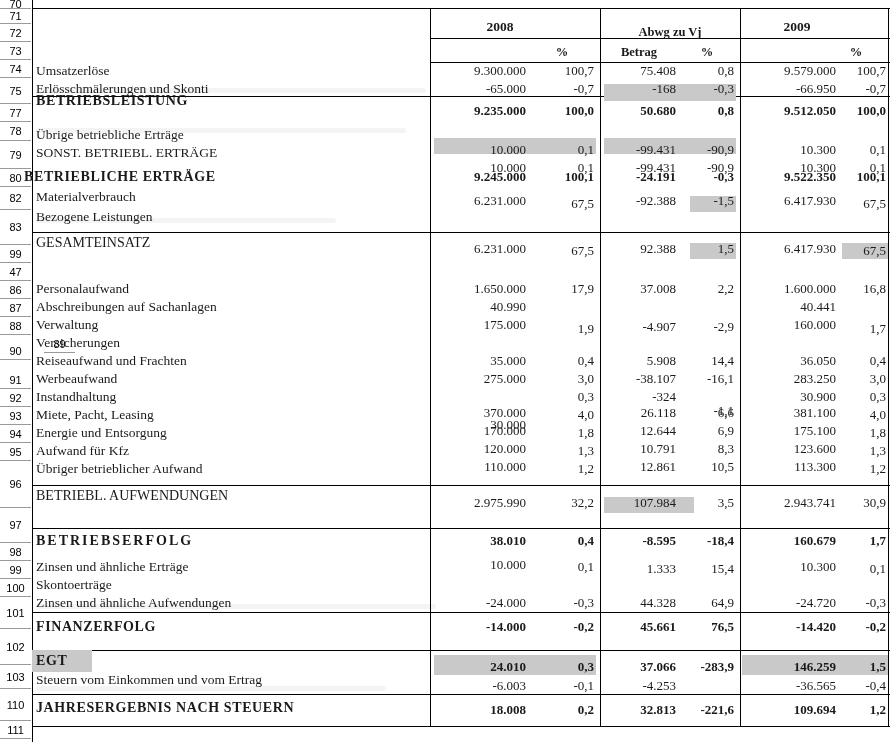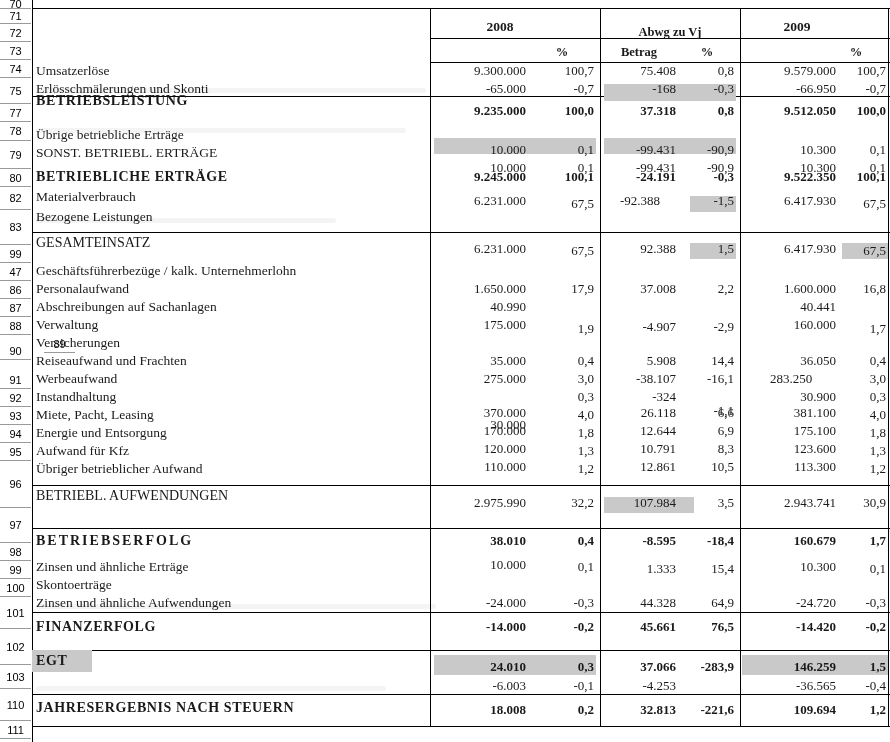--- a/index.html
+++ b/index.html
@@ -191,68 +191,67 @@
   <div class="cell num" style="left:436px; top:82px; width:90px;">-65.000</div>
   <div class="cell num" style="left:530px; top:82px; width:64px;">-0,7</div>
   <div class="cell num" style="left:606px; top:82px; width:70px;">-168</div>
   <div class="cell num" style="left:676px; top:82px; width:58px;">-0,3</div>
   <div class="cell num" style="left:746px; top:82px; width:90px;">-66.950</div>
   <div class="cell num" style="left:826px; top:82px; width:60px;">-0,7</div>
 
   <div class="cell lbl big" style="left:36px; top:94px;">BETRIEBSLEISTUNG</div>
   <div class="cell num bold" style="left:436px; top:104px; width:90px;">9.235.000</div>
   <div class="cell num bold" style="left:530px; top:104px; width:64px;">100,0</div>
-  <div class="cell num bold" style="left:606px; top:104px; width:70px;">37.318</div>
+  <div class="cell num bold" style="left:606px; top:104px; width:70px;">50.680</div>
   <div class="cell num bold" style="left:676px; top:104px; width:58px;">0,8</div>
   <div class="cell num bold" style="left:746px; top:104px; width:90px;">9.512.050</div>
   <div class="cell num bold" style="left:826px; top:104px; width:60px;">100,0</div>
 
   <div class="cell lbl" style="left:36px; top:128px;">Übrige betriebliche Erträge</div>
   <div class="cell num" style="left:436px; top:143px; width:90px;">10.000</div>
   <div class="cell num" style="left:530px; top:143px; width:64px;">0,1</div>
   <div class="cell num" style="left:606px; top:143px; width:70px;">-99.431</div>
   <div class="cell num" style="left:676px; top:143px; width:58px;">-90,9</div>
   <div class="cell num" style="left:746px; top:143px; width:90px;">10.300</div>
   <div class="cell num" style="left:826px; top:143px; width:60px;">0,1</div>
 
   <div class="cell lbl" style="left:36px; top:146px;">SONST. BETRIEBL. ERTRÄGE</div>
   <div class="cell num" style="left:436px; top:161px; width:90px;">10.000</div>
   <div class="cell num" style="left:530px; top:161px; width:64px;">0,1</div>
   <div class="cell num" style="left:606px; top:161px; width:70px;">-99.431</div>
   <div class="cell num" style="left:676px; top:161px; width:58px;">-90,9</div>
   <div class="cell num" style="left:746px; top:161px; width:90px;">10.300</div>
   <div class="cell num" style="left:826px; top:161px; width:60px;">0,1</div>
 
-  <div class="cell lbl big" style="left:36px; top:170px;">BETRIEBLICHE ERTRÄGE</div>
+  <div class="cell lbl big" style="left:24px; top:170px;">BETRIEBLICHE ERTRÄGE</div>
   <div class="cell num bold" style="left:436px; top:170px; width:90px;">9.245.000</div>
   <div class="cell num bold" style="left:530px; top:170px; width:64px;">100,1</div>
   <div class="cell num bold" style="left:606px; top:170px; width:70px;">-24.191</div>
   <div class="cell num bold" style="left:676px; top:170px; width:58px;">-0,3</div>
   <div class="cell num bold" style="left:746px; top:170px; width:90px;">9.522.350</div>
   <div class="cell num bold" style="left:826px; top:170px; width:60px;">100,1</div>
 
   <div class="cell lbl" style="left:36px; top:190px;">Materialverbrauch</div>
   <div class="cell num" style="left:436px; top:194px; width:90px;">6.231.000</div>
   <div class="cell num" style="left:530px; top:197px; width:64px;">67,5</div>
-  <div class="cell num" style="left:590px; top:194px; width:70px;font-family:Liberation Serif, serif;">-92.388</div>
+  <div class="cell num" style="left:606px; top:194px; width:70px;font-family:Liberation Serif, serif;">-92.388</div>
   <div class="cell num" style="left:676px; top:194px; width:58px;">-1,5</div>
   <div class="cell num" style="left:746px; top:194px; width:90px;">6.417.930</div>
   <div class="cell num" style="left:826px; top:197px; width:60px;">67,5</div>
 
   <div class="cell lbl" style="left:36px; top:210px;">Bezogene Leistungen</div>
 
   <div class="cell lbl" style="left:36px; top:236px; font-size:14px;">GESAMTEINSATZ</div>
   <div class="cell num" style="left:436px; top:242px; width:90px;">6.231.000</div>
   <div class="cell num" style="left:530px; top:244px; width:64px;">67,5</div>
   <div class="cell num" style="left:606px; top:242px; width:70px;">92.388</div>
   <div class="cell num" style="left:676px; top:242px; width:58px;">1,5</div>
   <div class="cell num" style="left:746px; top:242px; width:90px;">6.417.930</div>
   <div class="cell num" style="left:826px; top:244px; width:60px;">67,5</div>
 
-  <div class="cell lbl" style="left:36px; top:264px;">Geschäftsführerbezüge / kalk. Unternehmerlohn</div>
 
   <div class="cell lbl" style="left:36px; top:282px;">Personalaufwand</div>
   <div class="cell num" style="left:436px; top:282px; width:90px;">1.650.000</div>
   <div class="cell num" style="left:530px; top:282px; width:64px;">17,9</div>
   <div class="cell num" style="left:606px; top:282px; width:70px;">37.008</div>
   <div class="cell num" style="left:676px; top:282px; width:58px;">2,2</div>
   <div class="cell num" style="left:746px; top:282px; width:90px;">1.600.000</div>
   <div class="cell num" style="left:826px; top:282px; width:60px;">16,8</div>
 
   <div class="cell lbl" style="left:36px; top:300px;">Abschreibungen auf Sachanlagen</div>
@@ -275,21 +274,21 @@
   <div class="cell num" style="left:606px; top:354px; width:70px;">5.908</div>
   <div class="cell num" style="left:676px; top:354px; width:58px;">14,4</div>
   <div class="cell num" style="left:746px; top:354px; width:90px;">36.050</div>
   <div class="cell num" style="left:826px; top:354px; width:60px;">0,4</div>
 
   <div class="cell lbl" style="left:36px; top:372px;">Werbeaufwand</div>
   <div class="cell num" style="left:436px; top:372px; width:90px;">275.000</div>
   <div class="cell num" style="left:530px; top:372px; width:64px;">3,0</div>
   <div class="cell num" style="left:606px; top:372px; width:70px;">-38.107</div>
   <div class="cell num" style="left:676px; top:372px; width:58px;">-16,1</div>
-  <div class="cell num" style="left:746px; top:372px; width:90px;text-align:center;">283.250</div>
+  <div class="cell num" style="left:746px; top:372px; width:90px;">283.250</div>
   <div class="cell num" style="left:826px; top:372px; width:60px;">3,0</div>
 
   <div class="cell lbl" style="left:36px; top:390px;">Instandhaltung</div>
   <div class="cell num" style="left:436px; top:388px; width:90px;margin-top:30px;">30.000</div>
   <div class="cell num" style="left:530px; top:390px; width:64px;">0,3</div>
   <div class="cell num" style="left:606px; top:390px; width:70px;">-324</div>
   <div class="cell num" style="left:676px; top:388px; width:58px;margin-top:16px;">-1,1</div>
   <div class="cell num" style="left:746px; top:390px; width:90px;">30.900</div>
   <div class="cell num" style="left:826px; top:390px; width:60px;">0,3</div>
 
@@ -368,20 +367,21 @@
   <div class="cell num bold" style="left:826px; top:620px; width:60px;">-0,2</div>
 
   <div class="cell lbl big" style="left:36px; top:654px;">EGT</div>
   <div class="cell num bold" style="left:436px; top:660px; width:90px;">24.010</div>
   <div class="cell num bold" style="left:530px; top:660px; width:64px;">0,3</div>
   <div class="cell num bold" style="left:606px; top:660px; width:70px;">37.066</div>
   <div class="cell num bold" style="left:676px; top:660px; width:58px;">-283,9</div>
   <div class="cell num bold" style="left:746px; top:660px; width:90px;">146.259</div>
   <div class="cell num bold" style="left:826px; top:660px; width:60px;">1,5</div>
 
+  <div class="cell lbl" style="left:36px; top:673px;">Steuern vom Einkommen und vom Ertrag</div>
   <div class="cell num" style="left:436px; top:679px; width:90px;">-6.003</div>
   <div class="cell num" style="left:530px; top:679px; width:64px;">-0,1</div>
   <div class="cell num" style="left:606px; top:679px; width:70px;">-4.253</div>
   <div class="cell num" style="left:746px; top:679px; width:90px;">-36.565</div>
   <div class="cell num" style="left:826px; top:679px; width:60px;">-0,4</div>
 
   <div class="cell lbl big" style="left:36px; top:701px;">JAHRESERGEBNIS NACH STEUERN</div>
   <div class="cell num bold" style="left:436px; top:703px; width:90px;">18.008</div>
   <div class="cell num bold" style="left:530px; top:703px; width:64px;">0,2</div>
   <div class="cell num bold" style="left:606px; top:703px; width:70px;">32.813</div>

